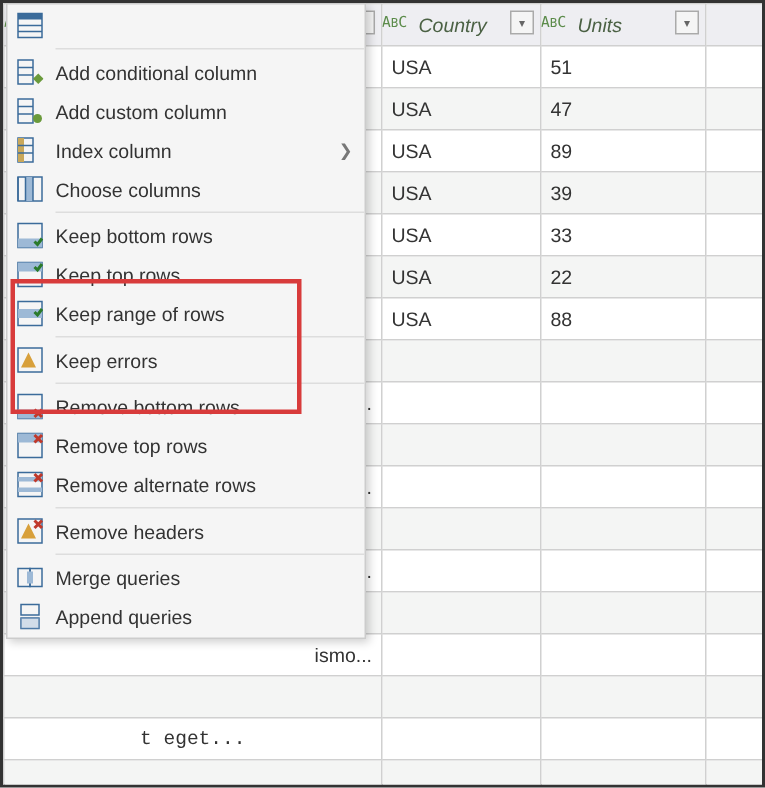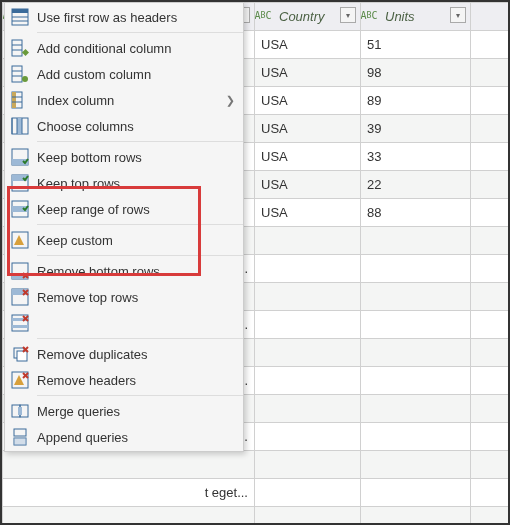--- a/index.html
+++ b/index.html
@@ -174,21 +174,21 @@
   <tbody id="tbody">
   <tr>
         <td style="text-align: right;"></td>
         <td>USA</td>
         <td>51</td>
         <td></td>
       </tr>
       <tr>
         <td style="text-align: right;"></td>
         <td>USA</td>
-        <td>98</td>
+        <td>47</td>
         <td></td>
       </tr>
       <tr>
         <td style="text-align: right;"></td>
         <td>USA</td>
         <td>89</td>
         <td></td>
       </tr>
       <tr>
         <td style="text-align: right;"></td>
@@ -262,21 +262,21 @@
         <td></td>
         <td></td>
       </tr>
       <tr>
         <td style="text-align: right;"></td>
         <td></td>
         <td></td>
         <td></td>
       </tr>
       <tr>
-        <td style="text-align: right;">t eget...</td>
+        <td style="text-align: center; font-family: Liberation Mono, monospace;">t eget...</td>
         <td></td>
         <td></td>
         <td></td>
       </tr>
       <tr>
         <td style="text-align: right;"></td>
         <td></td>
         <td></td>
         <td></td>
       </tr>
@@ -286,21 +286,20 @@
 <div class="ctx">
   <div class="mi">
     <span class="mi-icon">
       <svg viewBox="0 0 18 18">
           <rect x="1" y="1" width="16" height="16" fill="none" stroke="#3b6b9a" stroke-width="1"></rect>
           <rect x="1" y="1" width="16" height="4" fill="#3b6b9a"></rect>
           <line x1="1" y1="9" x2="17" y2="9" stroke="#3b6b9a"></line>
           <line x1="1" y1="13" x2="17" y2="13" stroke="#3b6b9a"></line>
         </svg>
     </span>
-    <span class="mi-label">Use first row as headers</span>
   </div>
   <div class="sep"></div>
 
   <div class="mi">
     <span class="mi-icon">
       <svg viewBox="0 0 18 18">
           <rect x="1" y="1" width="10" height="16" fill="none" stroke="#3b6b9a"></rect>
           <line x1="1" y1="6" x2="11" y2="6" stroke="#3b6b9a"></line>
           <line x1="1" y1="11" x2="11" y2="11" stroke="#3b6b9a"></line>
           <rect x="12" y="11" width="5" height="5" fill="#6a9a3b" transform="rotate(45 14.5 13.5)"></rect>
@@ -377,21 +376,21 @@
   </div>
   <div class="sep"></div>
 
   <div class="mi">
     <span class="mi-icon">
       <svg viewBox="0 0 18 18">
           <rect x="1" y="1" width="16" height="16" fill="none" stroke="#3b6b9a"></rect>
           <polygon points="3,14 8,4 13,14" fill="#d8a03b"></polygon>
         </svg>
     </span>
-    <span class="mi-label">Keep custom</span>
+    <span class="mi-label">Keep errors</span>
   </div>
   <div class="sep"></div>
 
   <div class="mi">
     <span class="mi-icon">
       <svg viewBox="0 0 18 18">
           <rect x="1" y="1" width="16" height="16" fill="none" stroke="#3b6b9a"></rect>
           <rect x="1" y="11" width="16" height="6" fill="#9db9d6"></rect>
           <line x1="12" y1="11" x2="17" y2="16" stroke="#c0392b" stroke-width="2"></line>
           <line x1="17" y1="11" x2="12" y2="16" stroke="#c0392b" stroke-width="2"></line>
@@ -413,34 +412,24 @@
   <div class="mi">
     <span class="mi-icon">
       <svg viewBox="0 0 18 18">
           <rect x="1" y="1" width="16" height="16" fill="none" stroke="#3b6b9a"></rect>
           <rect x="1" y="4" width="16" height="3" fill="#9db9d6"></rect>
           <rect x="1" y="11" width="16" height="3" fill="#9db9d6"></rect>
           <line x1="12" y1="2" x2="17" y2="7" stroke="#c0392b" stroke-width="2"></line>
           <line x1="17" y1="2" x2="12" y2="7" stroke="#c0392b" stroke-width="2"></line>
         </svg>
     </span>
-  </div>
-  <div class="sep"></div>
-
-  <div class="mi">
-    <span class="mi-icon">
-      <svg viewBox="0 0 18 18">
-          <rect x="3" y="3" width="10" height="10" fill="none" stroke="#3b6b9a"></rect>
-          <rect x="6" y="6" width="10" height="10" fill="#fff" stroke="#3b6b9a"></rect>
-          <line x1="12" y1="2" x2="17" y2="7" stroke="#c0392b" stroke-width="2"></line>
-          <line x1="17" y1="2" x2="12" y2="7" stroke="#c0392b" stroke-width="2"></line>
-        </svg>
-    </span>
-    <span class="mi-label">Remove duplicates</span>
-  </div>
+    <span class="mi-label">Remove alternate rows</span>
+  </div>
+  <div class="sep"></div>
+
   <div class="mi">
     <span class="mi-icon">
       <svg viewBox="0 0 18 18">
           <rect x="1" y="1" width="16" height="16" fill="none" stroke="#3b6b9a"></rect>
           <polygon points="3,14 8,4 13,14" fill="#d8a03b"></polygon>
           <line x1="12" y1="2" x2="17" y2="7" stroke="#c0392b" stroke-width="2"></line>
           <line x1="17" y1="2" x2="12" y2="7" stroke="#c0392b" stroke-width="2"></line>
         </svg>
     </span>
     <span class="mi-label">Remove headers</span>

